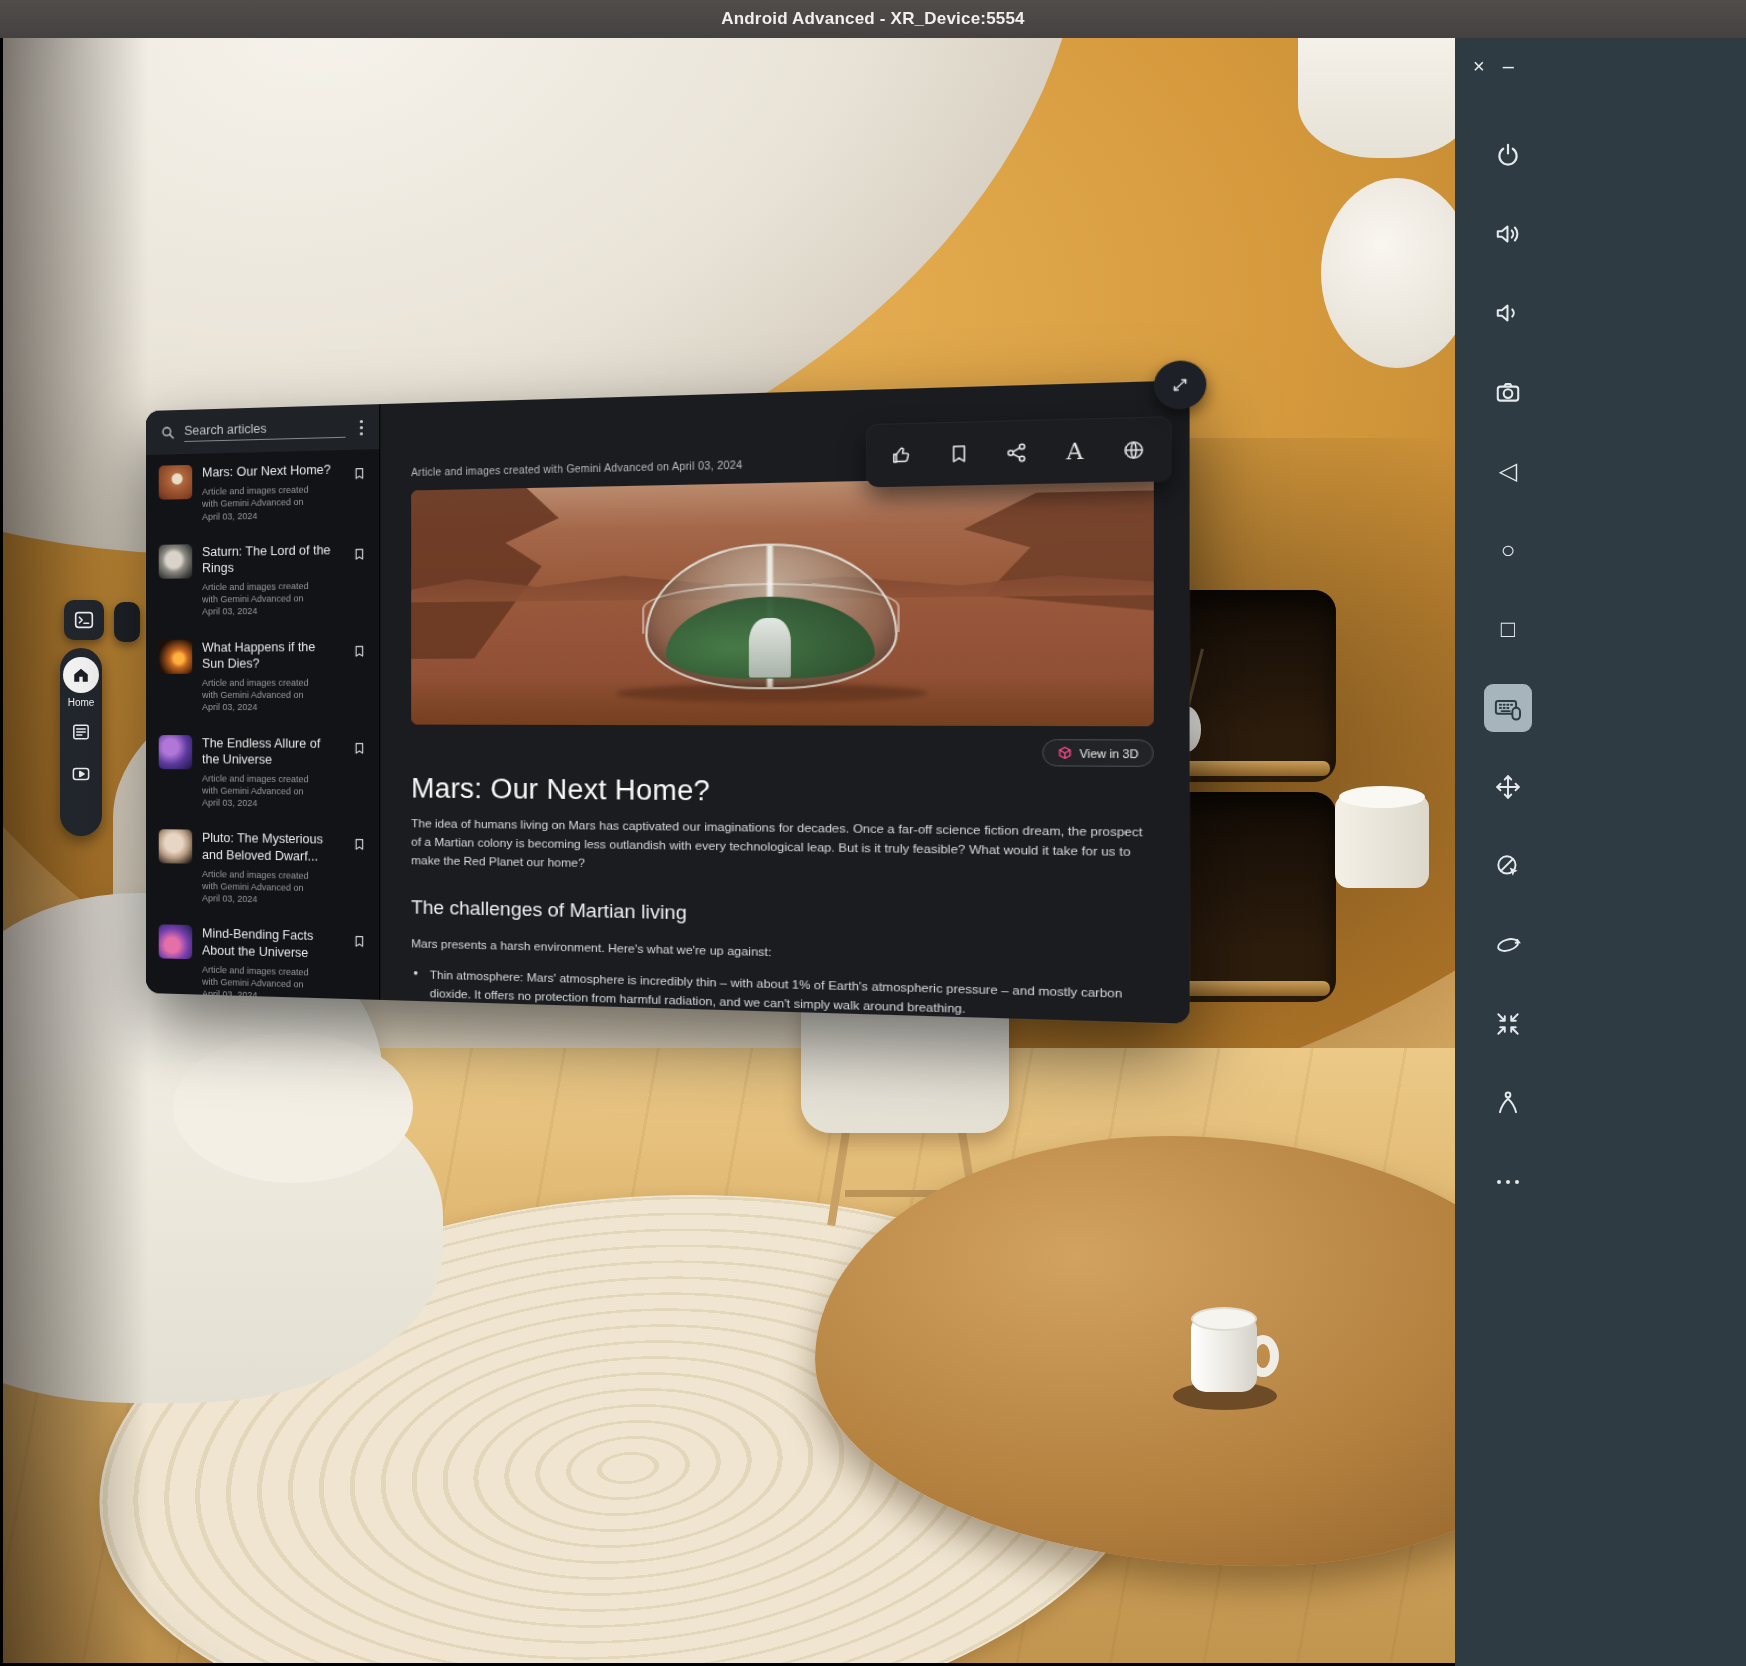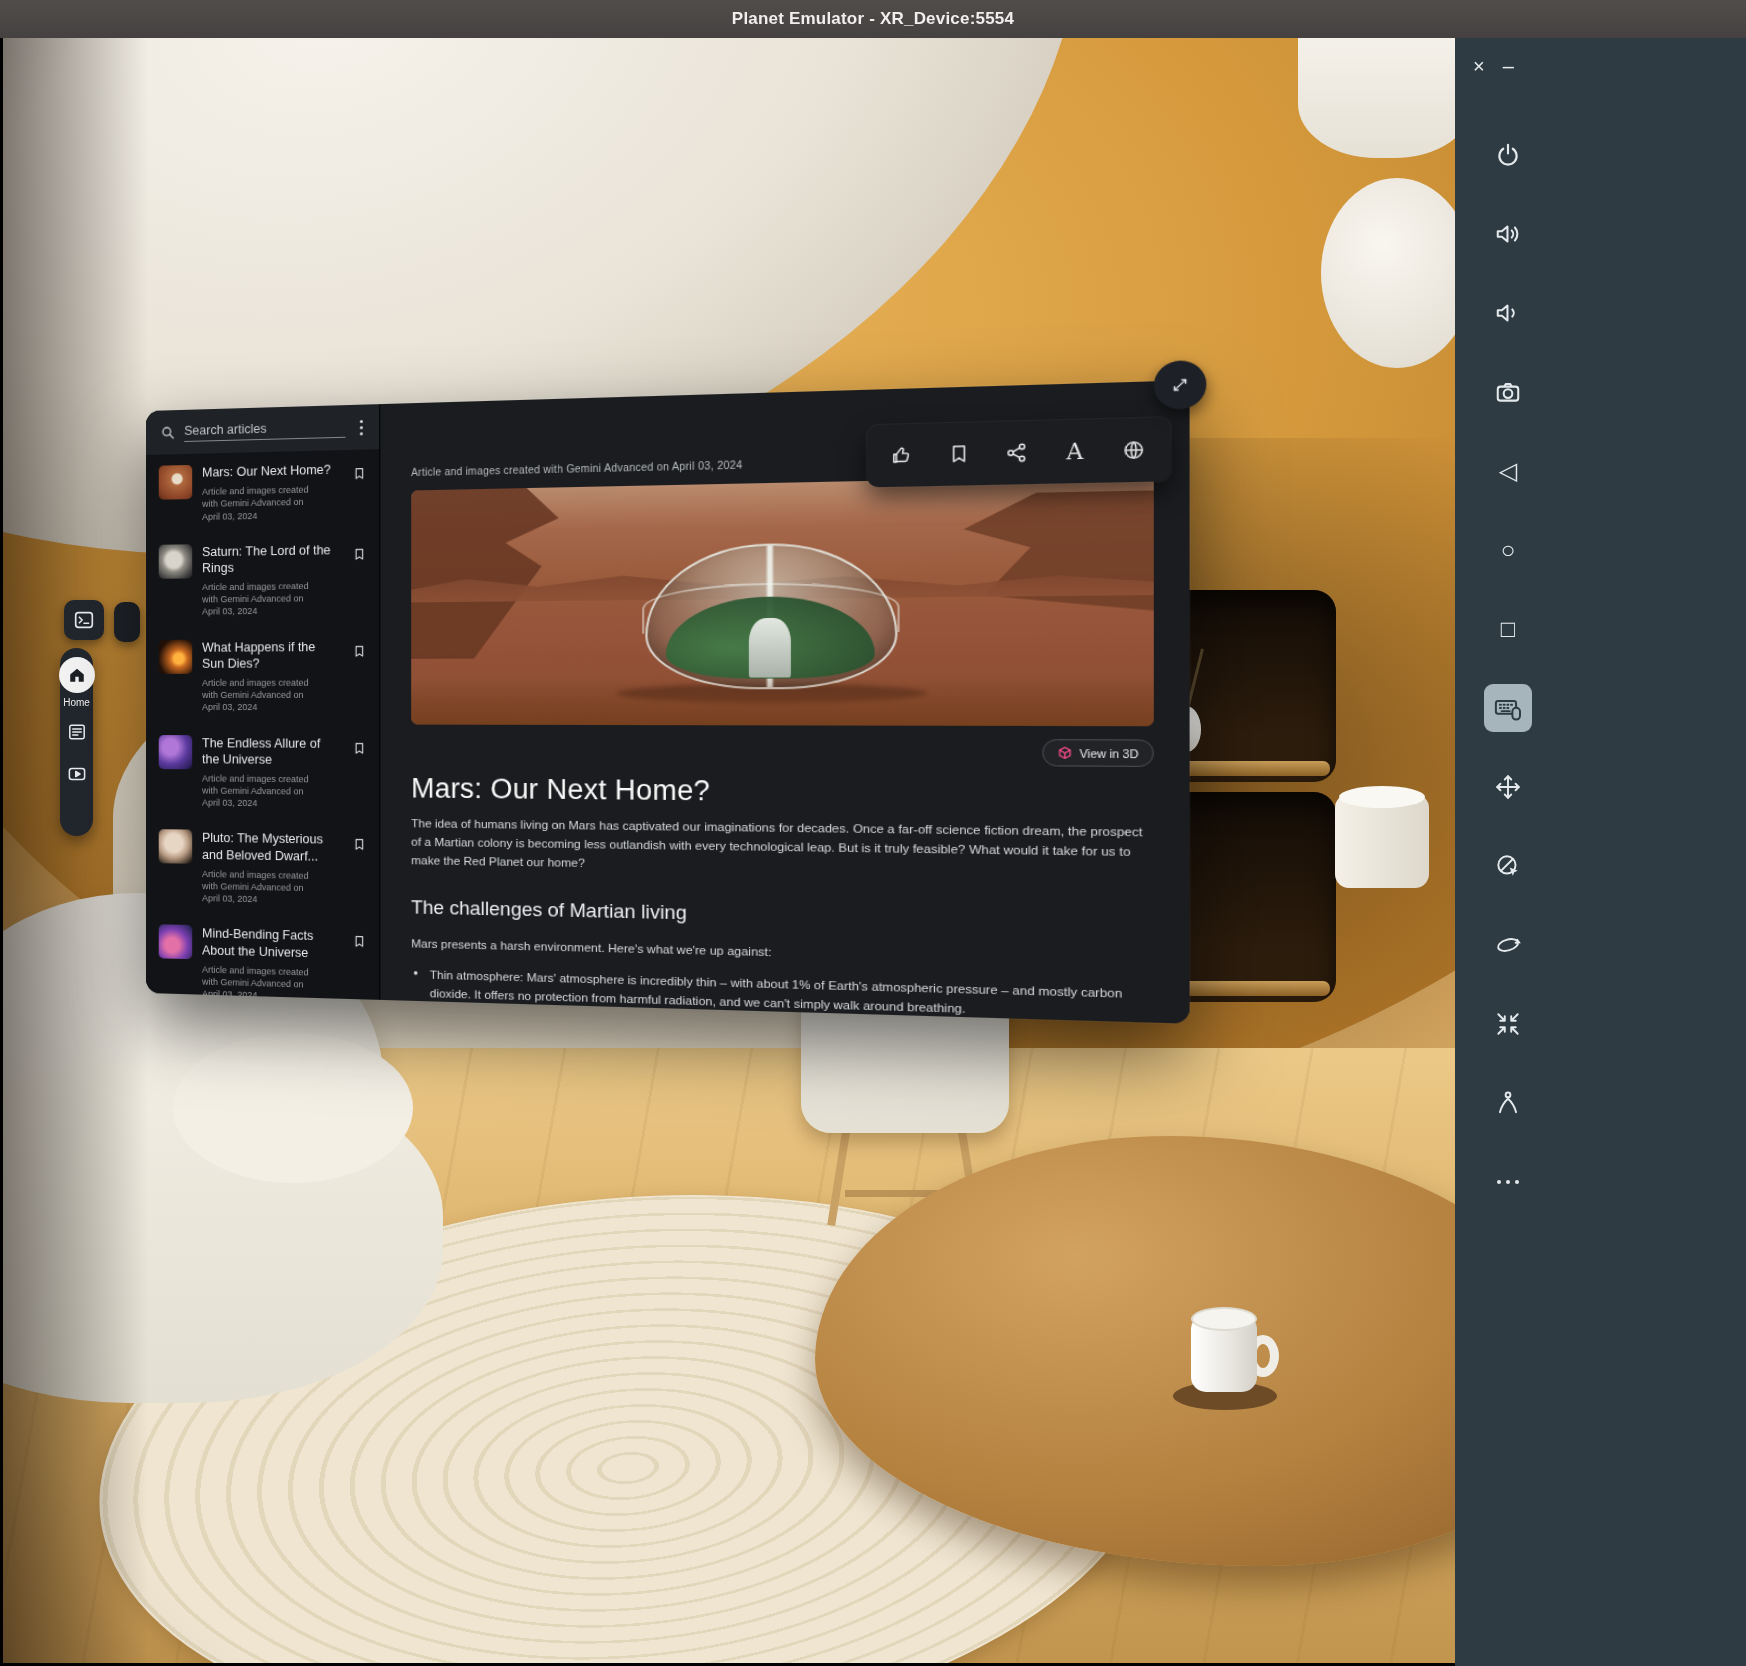--- a/index.html
+++ b/index.html
@@ -94,21 +94,21 @@
   .vignette { inset:0; pointer-events:none;
     background:radial-gradient(140% 120% at 68% 45%, transparent 58%, rgba(18,9,3,.55) 100%),
                linear-gradient(90deg, rgba(14,7,3,.5), transparent 10%); }
 
   
   .dock { position:absolute; left:57px; top:560px; z-index:6; }
   .dock-chip { position:absolute; width:40px; height:40px; border-radius:10px; background:#21252c;
     display:flex; align-items:center; justify-content:center; box-shadow:0 4px 10px rgba(0,0,0,.4); }
   .chip-a { left:4px; top:2px; }
   .chip-b { left:54px; top:4px; width:26px; background:#1d2127; }
-  .dock-pill { position:absolute; left:0; top:50px; width:33px; height:188px; border-radius:26px;
+  .dock-pill { position:absolute; left:0; top:50px; width:42px; height:188px; border-radius:26px;
     background:#21252c; display:flex; flex-direction:column; align-items:center; padding-top:9px;
     box-shadow:0 6px 14px rgba(0,0,0,.4); }
   .home-circ { width:36px; height:36px; border-radius:50%; background:#f2f2f2;
     display:flex; align-items:center; justify-content:center; }
   .dock-label { color:#eee; font-size:10px; margin-top:4px; }
   .dock-btn { width:36px; height:36px; display:flex; align-items:center; justify-content:center; margin-top:6px; }
 
   
   .panel-wrap { position:absolute; left:143px; top:373px; width:965px; height:582px; z-index:10;
     transform:perspective(2100px) rotateY(-12deg); transform-origin:left center; }
@@ -204,21 +204,21 @@
   .dots-h i { width:4px; height:4px; border-radius:50%; background:#e3e9ec; }
 
   svg.ic { display:block; }
 </style>
 </head>
 <body>
 
 <div class="stage">
 
   <div class="titlebar">
-    <span>Planet Emulator - XR_Device:5554</span>
+    <span>Android Advanced - XR_Device:5554</span>
   </div>
 
   <div class="screen">
 
     <div class="layer wood-arch"></div>
     <div class="layer ceiling-panel"></div>
     <div class="layer pendant-top"></div>
     <div class="layer pendant-lamp"></div>
     <div class="layer wall-shade"></div>
     <div class="layer lower-wall"></div>

